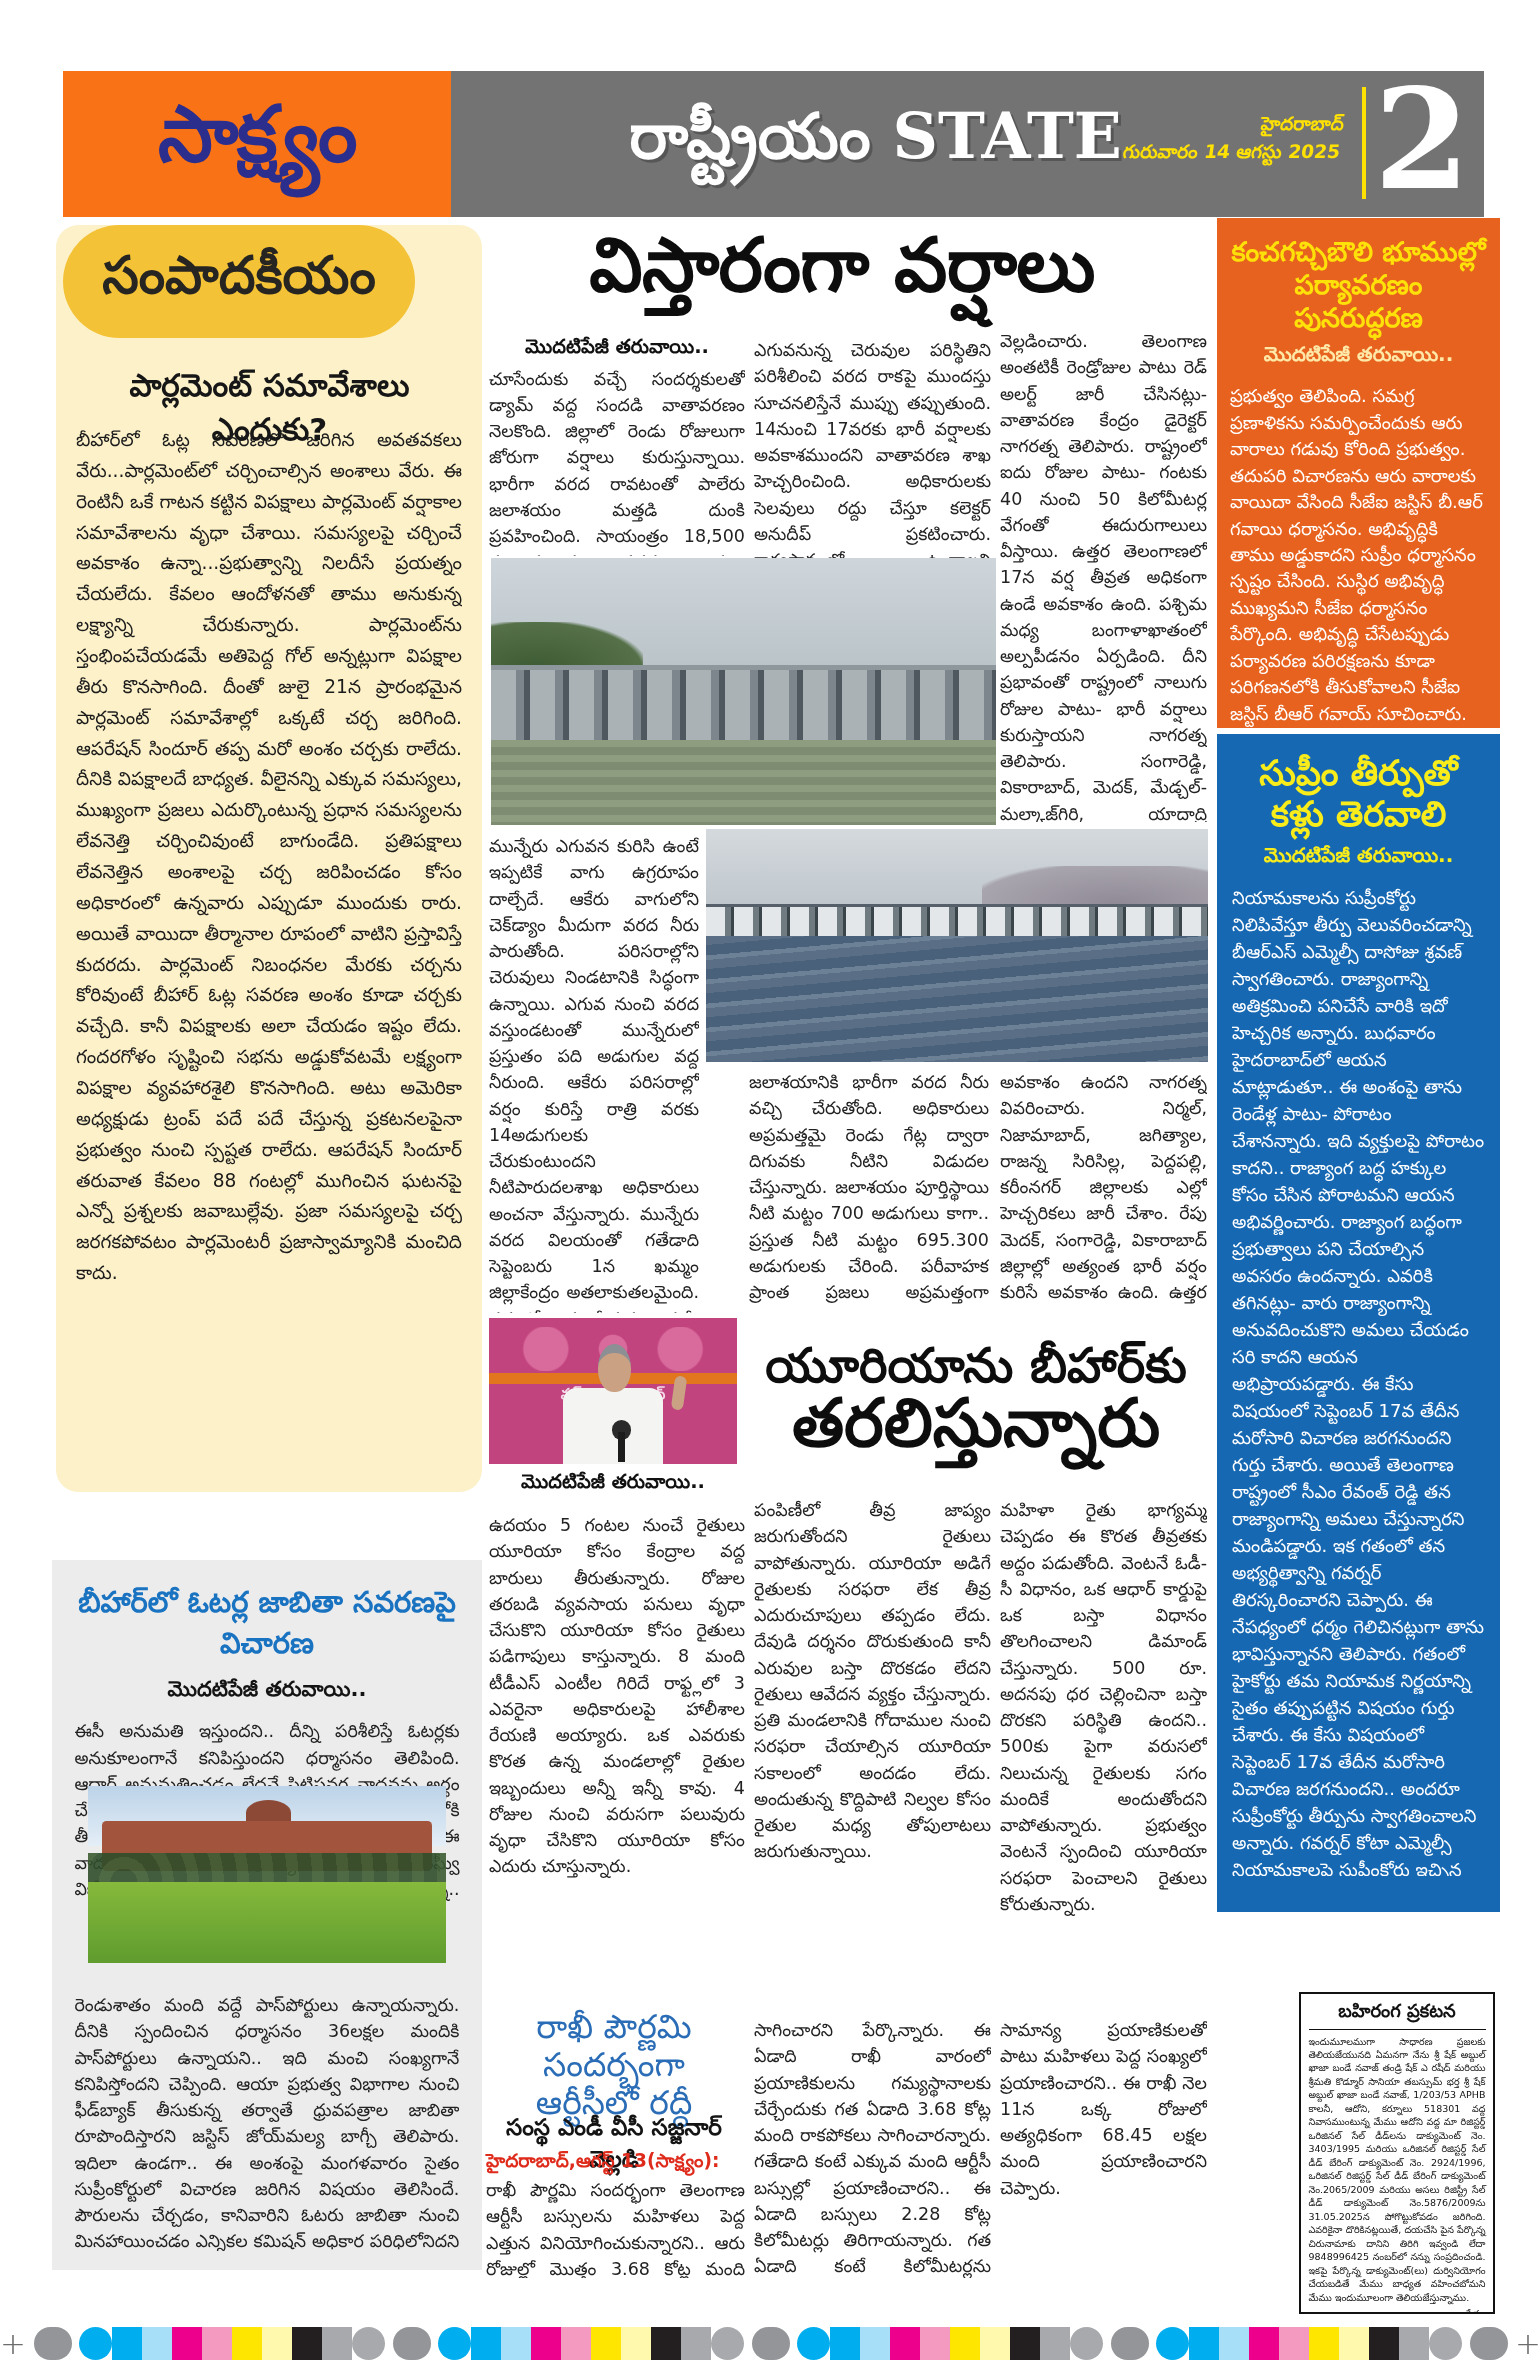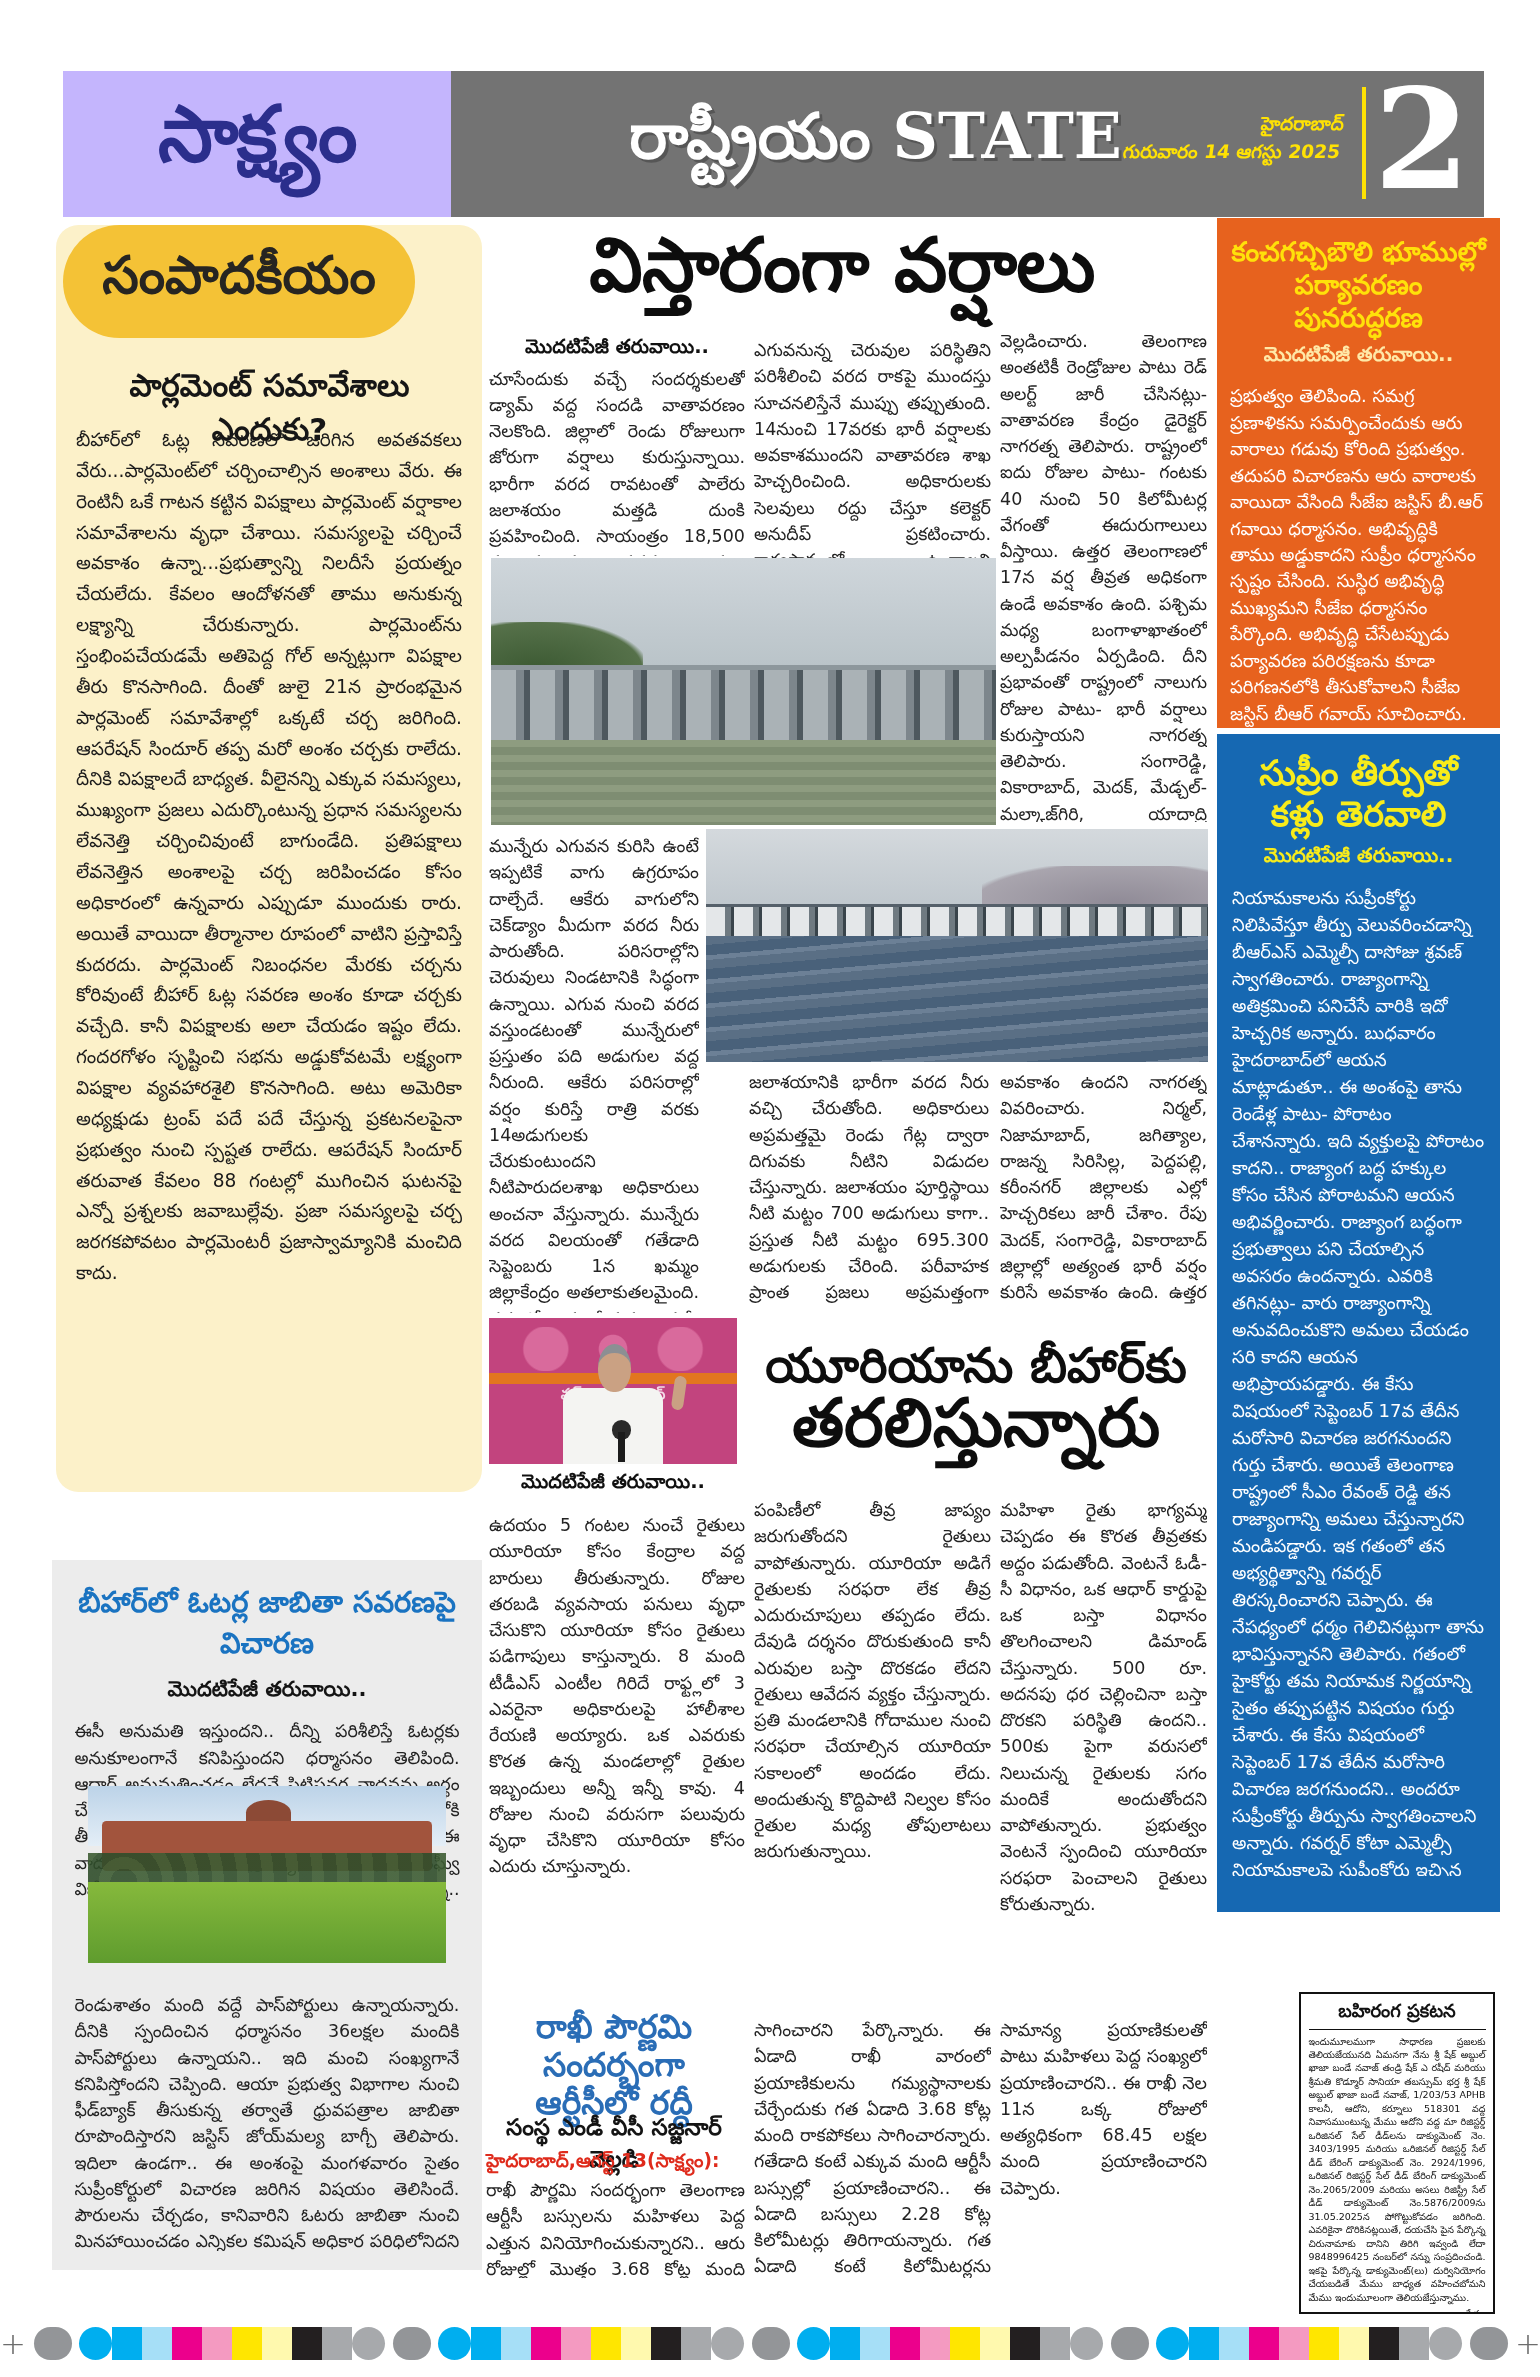--- a/index.html
+++ b/index.html
@@ -1,20 +1,20 @@
 <!DOCTYPE html>
 <html style="font-size:12px"><head>
 <meta charset="utf-8">
 <style>
   html,body{margin:0;padding:0;background:#9a9a9a;}
   #page{position:relative;width:1541px;height:2377px;background:#ffffff;margin:0 auto;
         font-family:"DejaVu Sans","Liberation Sans",sans-serif;overflow:hidden;}
   .abs{position:absolute;}
   
-  #mast-yellow{left:63px;top:71px;width:388px;height:146px;background:#c4b5fd;display:flex;align-items:center;justify-content:center;}
+  #mast-yellow{left:63px;top:71px;width:388px;height:146px;background:#f97316;display:flex;align-items:center;justify-content:center;}
   #mast-logo{font-size:78px;font-weight:800;color:#2b2e8c;letter-spacing:-1.5px;}
   #mast-teal{left:451px;top:71px;width:1033px;height:146px;background:#737373;}
   #mast-section{position:absolute;left:89px;top:28px;width:671px;text-align:center;font-size:63px;font-weight:800;color:#ffffff;text-shadow:3px 3px 0 rgba(0,0,0,.25);font-family:"DejaVu Serif","Liberation Serif",serif;}
   #mast-dateblock{position:absolute;right:142px;top:39px;width:224px;text-align:right;color:#ffe204;font-size:18.6px;line-height:1.5;transform:skewX(-8deg);font-weight:600;}
   #mast-divider{position:absolute;right:118px;top:16.4px;width:4.5px;height:112px;background:#ffe204;}
   #mast-pageno{position:absolute;right:13.4px;top:-13.4px;width:97px;text-align:center;font-size:138px;font-weight:800;color:#ffffff;font-family:"DejaVu Serif","Liberation Serif",serif;}
   
   #editorial{left:56px;top:225px;width:426px;height:1267px;background:#fcf1c9;border-radius:22.4px;}
   #edit-badge{left:63px;top:225px;width:352px;height:113px;background:#f4c236;border-radius:60px;display:flex;align-items:center;justify-content:center;font-size:52px;font-weight:800;color:#272521;}
   #edit-headline{left:75px;top:367px;width:389px;text-align:center;font-size:31px;font-weight:800;color:#161616;}
@@ -60,21 +60,21 @@
   .sc-lawn{position:absolute;left:0;top:54%;width:100%;height:46%;background:linear-gradient(#86b93c,#5f9c2e);}
   
   #urea-headline{left:742px;top:1340px;width:468px;text-align:center;font-weight:800;color:#0d0d0d;}
   #urea-h1{font-size:48px;line-height:1.05;}
   #urea-h2{font-size:67px;line-height:1.0;}
   #urea-c1{left:489px;top:1512px;width:256px;height:470px;}
   #urea-c2{left:754px;top:1497px;width:237px;height:486px;}
   #urea-c3{left:1000px;top:1497px;width:207px;height:486px;}
   #person-caption{left:489px;top:1470px;width:248px;text-align:center;font-weight:800;font-size:19.4px;color:#111;}
   
-  #rtc-headline{left:483px;top:2008px;width:262px;text-align:center;font-size:33px;font-weight:700;color:#2a6db6;line-height:1.15;white-space:pre-line;}
+  #rtc-headline{left:483px;top:2008px;width:262px;text-align:center;font-size:33px;font-weight:400;color:#2a6db6;line-height:1.15;white-space:pre-line;}
   #rtc-subhead{left:483px;top:2114px;width:262px;text-align:center;font-size:23px;font-weight:800;color:#141414;}
   #rtc-dateline{left:486px;top:2150px;width:259px;font-size:18.6px;font-weight:700;color:#df2b1c;}
   #rtc-b1{left:486px;top:2177px;width:259px;height:101px;}
   #rtc-b2{left:754px;top:2017px;width:237px;height:261px;}
   #rtc-b3{left:1000px;top:2017px;width:207px;height:261px;}
   
   #box-orange{left:1217px;top:218px;width:283px;height:510px;background:#e7621e;box-sizing:border-box;padding:18px 13px;}
   #box-orange .hl{color:#ffe10a;font-size:27px;font-weight:800;text-align:center;line-height:1.22;white-space:pre-line;}
   #box-orange .cont{color:#ffe9a8;font-size:20px;text-align:center;margin:7.5px 0 12px;font-weight:600;}
   #box-orange .bd{color:#ffffff;font-size:18px;line-height:1.47;overflow:hidden;height:350px;}

